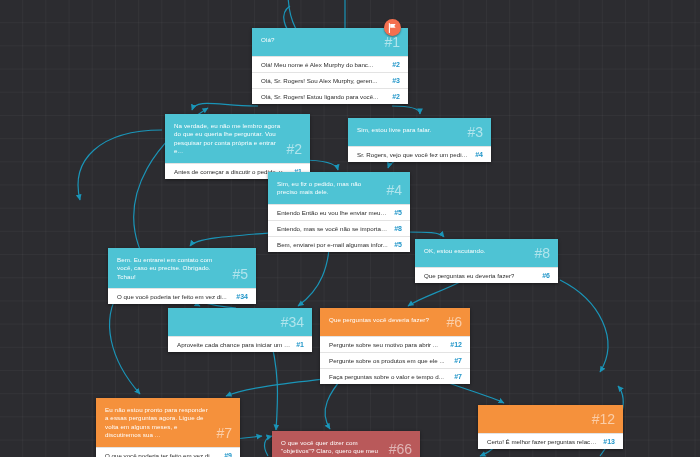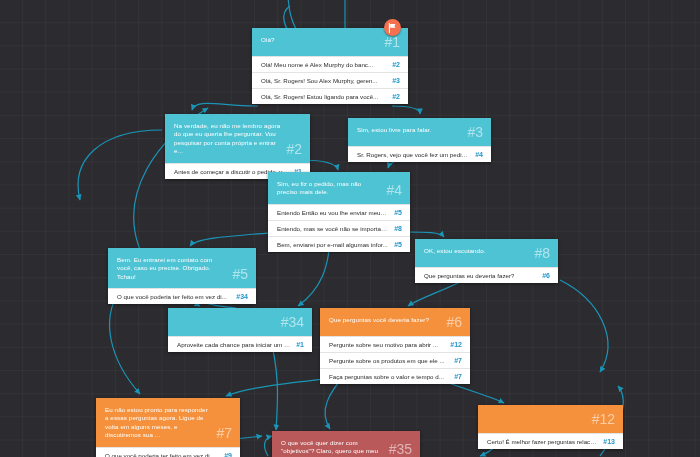--- a/index.html
+++ b/index.html
@@ -278,21 +278,21 @@
           <div class="head-num">#12</div>
         </div>
         <div class="row">
           <div class="row-text">Certo! É melhor fazer perguntas relacio...</div>
           <div class="row-num">#13</div>
         </div>
       </div>
       <div class="node" style="left: 272px; top: 431px; width: 148px;">
         <div class="node-head red">
           <div class="head-text">O que você quer dizer com "objetivos"? Claro, quero que meu</div>
-          <div class="head-num">#35</div>
+          <div class="head-num">#66</div>
         </div>
       </div>
     </div>
 
 <div class="flag-badge" style="left: 384px; top: 19px;">
       <svg width="9" height="10" viewBox="0 0 9 10">
         <path d="M1.4 0.6 v8.8" stroke="#fff" stroke-width="1.1" fill="none" stroke-linecap="round"></path>
         <path d="M2.2 1.0 h5.4 l-1.3 1.9 1.3 1.9 h-5.4 z" fill="#fff"></path>
       </svg>
     </div>

